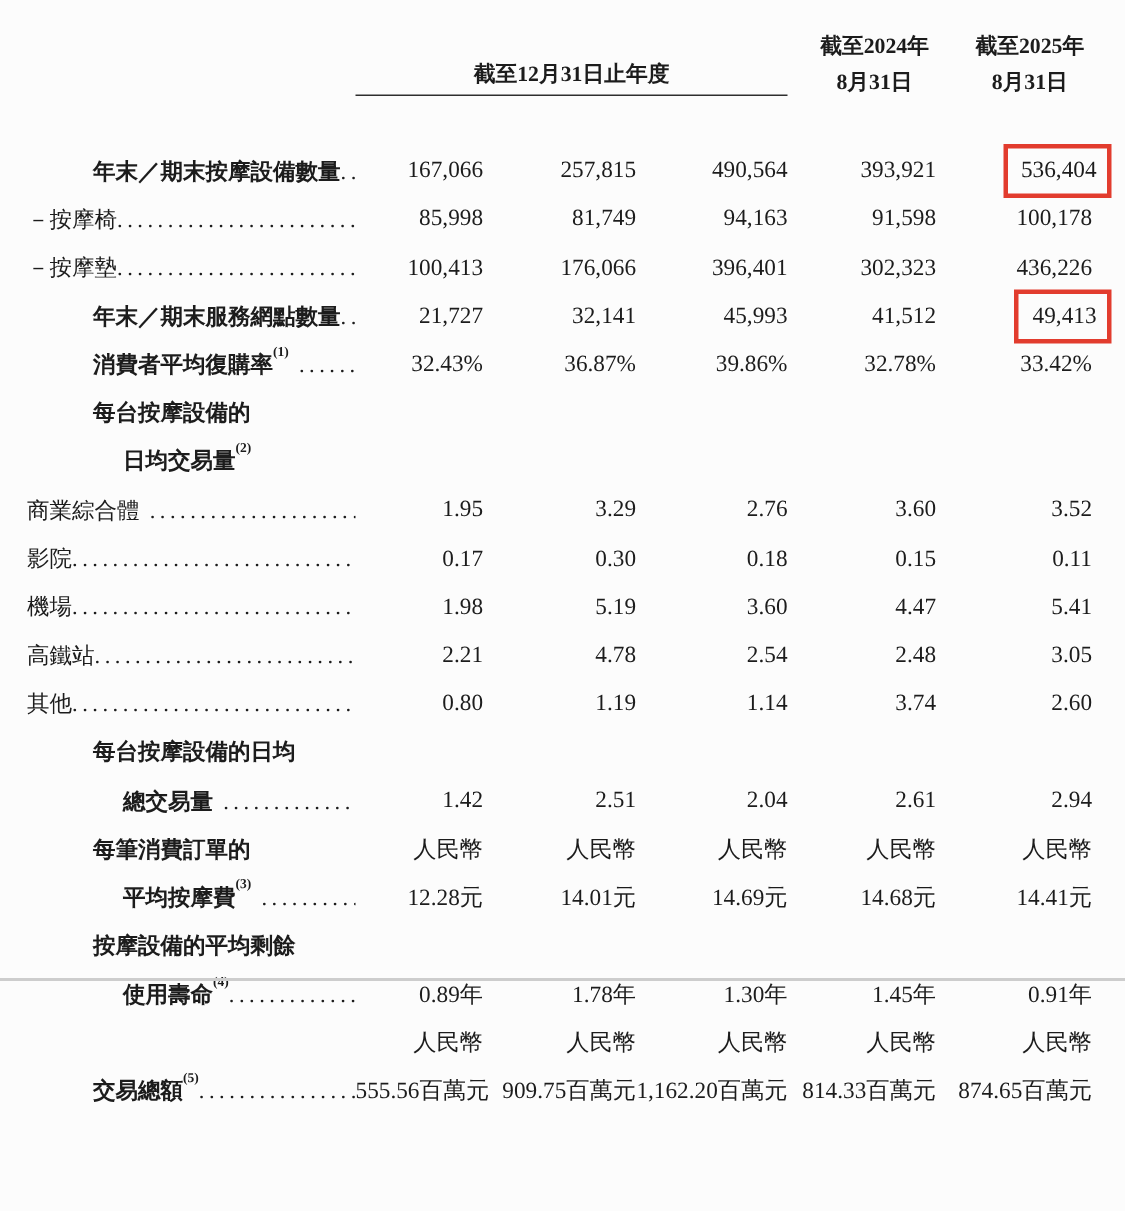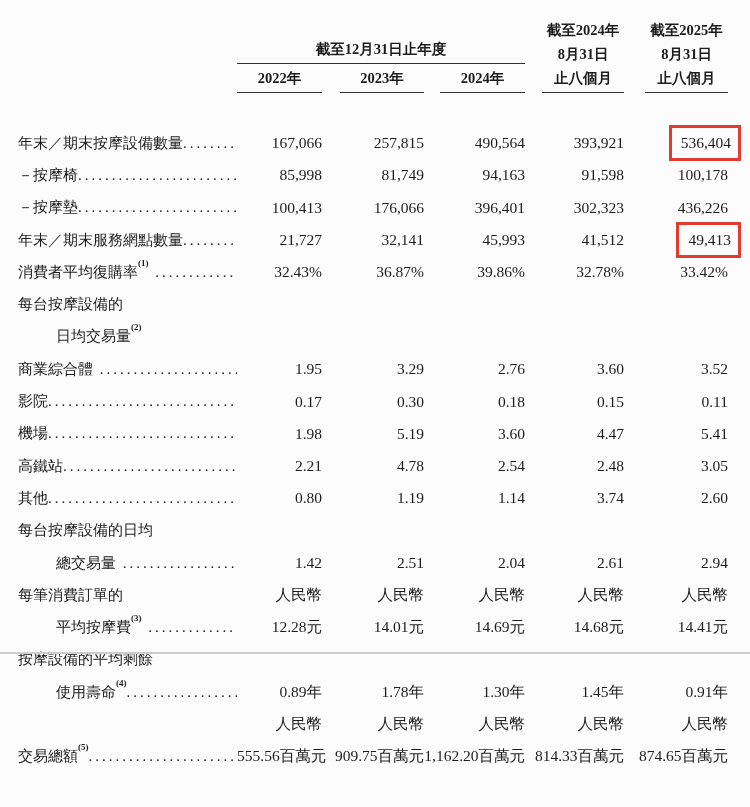--- a/index.html
+++ b/index.html
@@ -32,23 +32,23 @@
   .u{border-bottom:1.5px solid #2e2e2e;padding-bottom:4px;padding-top:4px;}
   tr.spacer td{height:34px;padding:0;}
   tbody tr.data-row{height:32.3px;}
   tbody td{padding:0;vertical-align:middle;}
   td.lbl{
     font-size:15px;
     white-space:nowrap;
     overflow:hidden;
     padding-left:18px;
   }
-  td.lbl.ind{padding-left:56px;}
+  td.lbl.ind{padding-left:38px;}
   td.lbl .lt{font-weight:normal;}
-  td.lbl.b .lt{font-weight:normal;}
+  td.lbl.b .lt{font-weight:bold;margin-left:44px;}
   td.lbl .dots{font-weight:normal;letter-spacing:3px;font-size:15px;}
   td.lbl sup{font-size:9px;font-weight:bold;position:relative;top:-5px;letter-spacing:0;}
   td.val{
     text-align:right;
     font-size:15.5px;
     white-space:nowrap;
   }
   .hl{
     display:inline-block;
     line-height:1;
@@ -95,39 +95,20 @@
           <div class="span-title">截至12月31日止年度</div>
         </th>
         <th>
           <div class="hcell g4">8月31日</div>
         </th>
         <th>
           <div class="hcell g5">8月31日</div>
         </th>
         <th></th>
       </tr>
-      <tr class="hr-c">
-        <th></th>
-        <th>
-          <div class="hcell u">2022年</div>
-        </th>
-        <th>
-          <div class="hcell u g2">2023年</div>
-        </th>
-        <th>
-          <div class="hcell u g3">2024年</div>
-        </th>
-        <th>
-          <div class="hcell u g4">止八個月</div>
-        </th>
-        <th>
-          <div class="hcell u g5">止八個月</div>
-        </th>
-        <th></th>
-      </tr>
     </thead>
     <tbody id="table-body">
       <tr class="spacer">
           <td colspan="7"></td>
         </tr>
     <tr class="data-row">
           <td class="lbl b"><span class="lt">年末／期末按摩設備數量</span><span class="dots">............</span></td>
           <td class="val">167,066</td>
           <td class="val">257,815</td>
           <td class="val">490,564</td>

